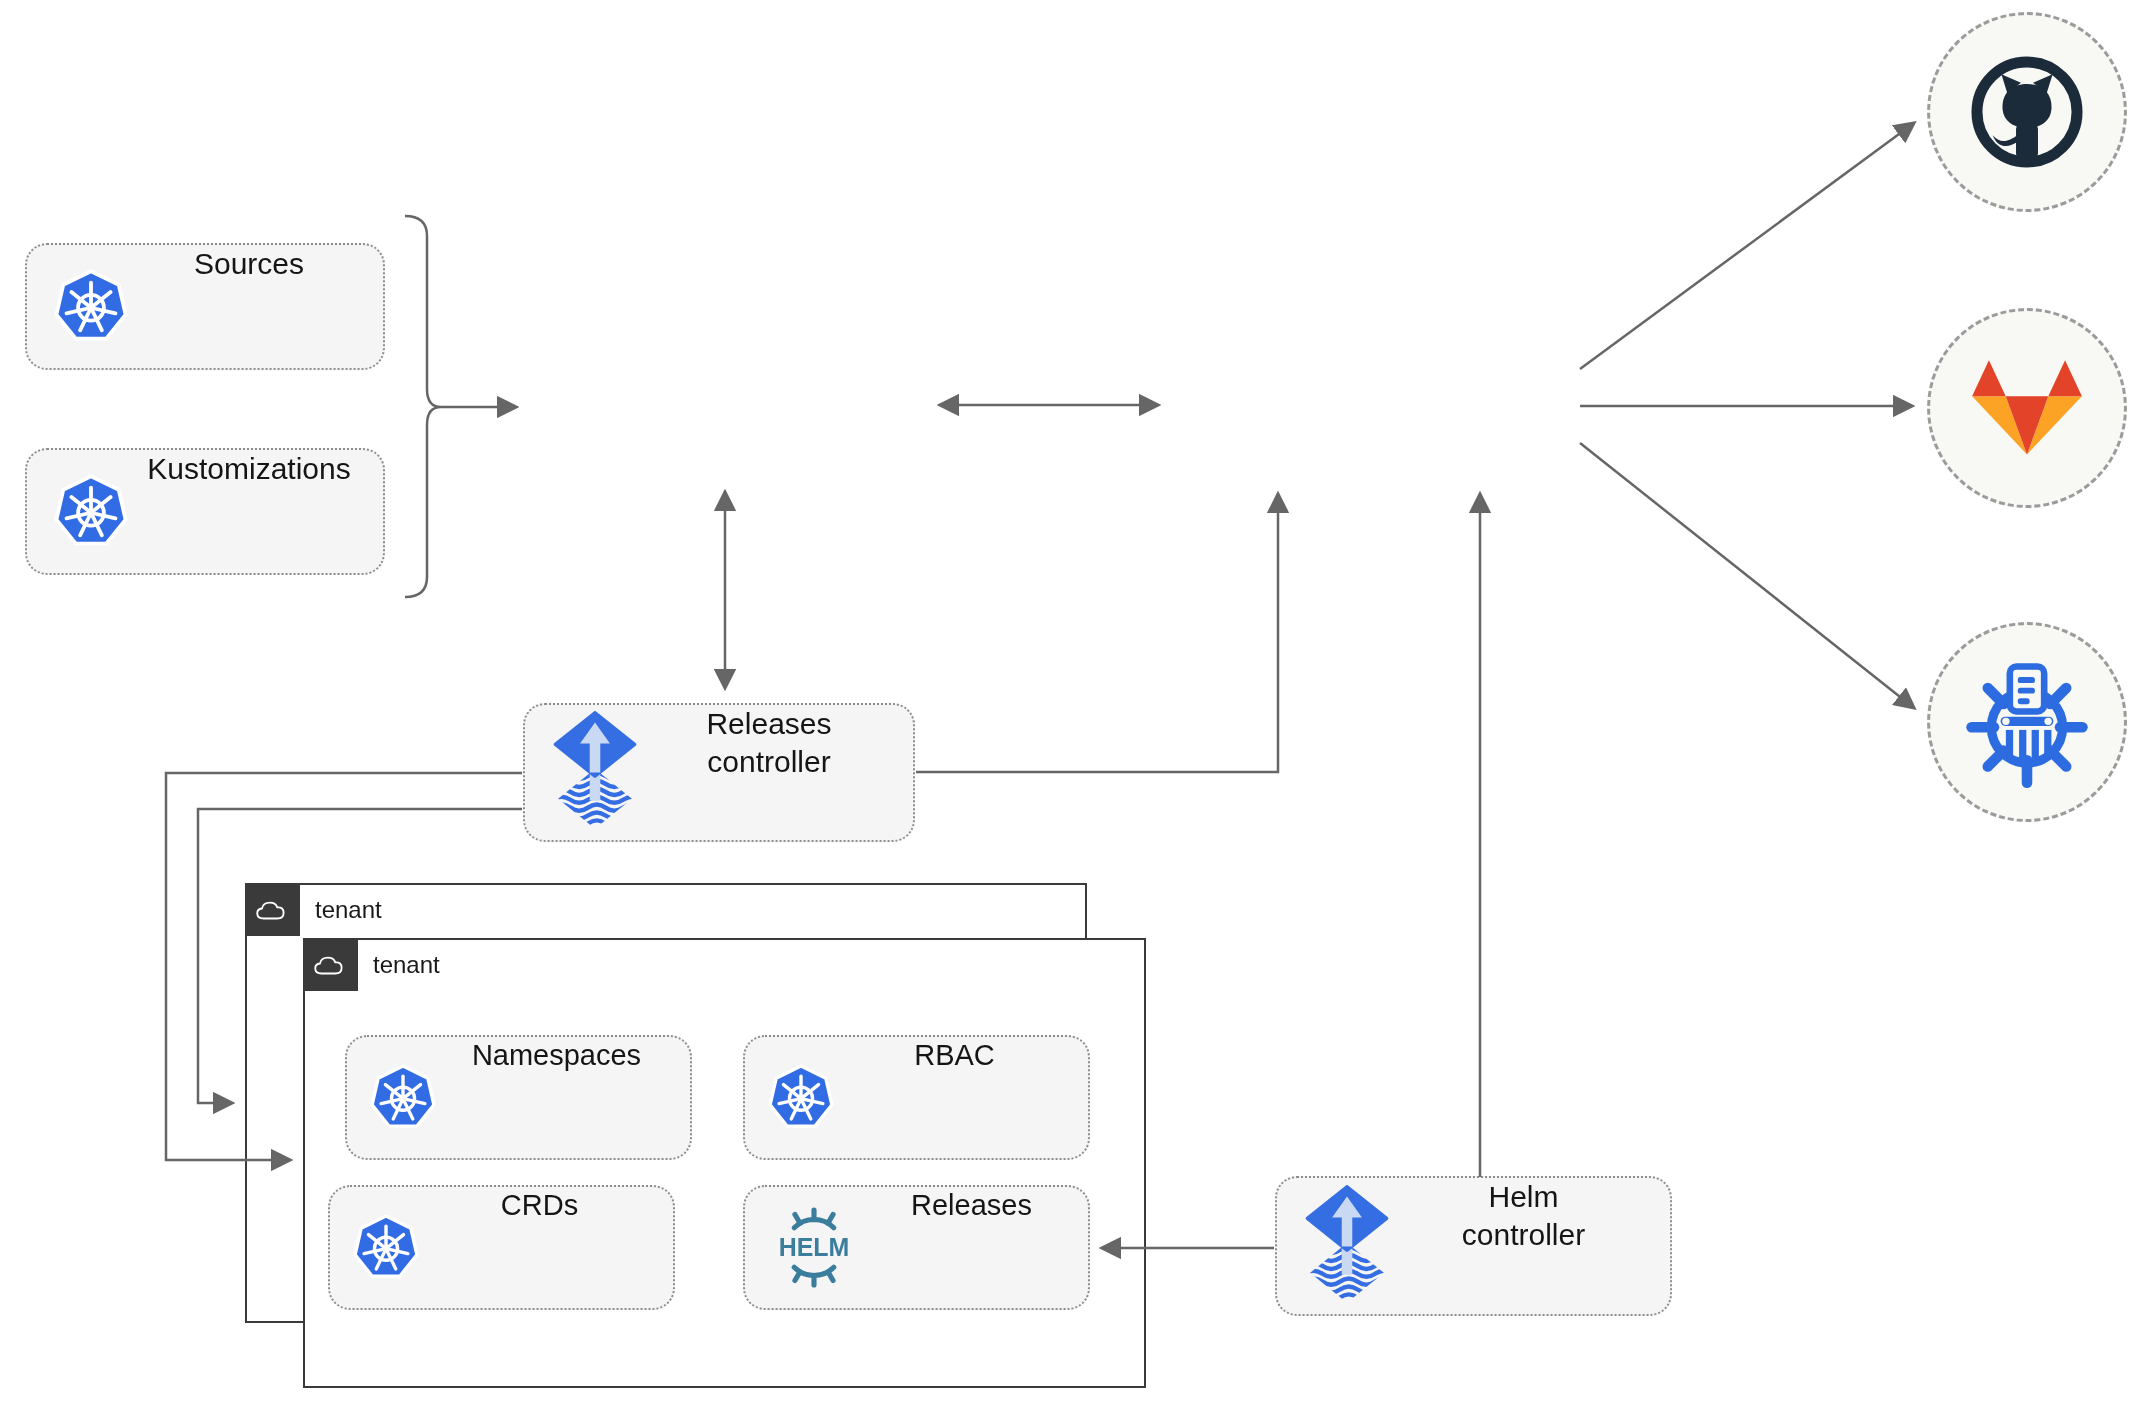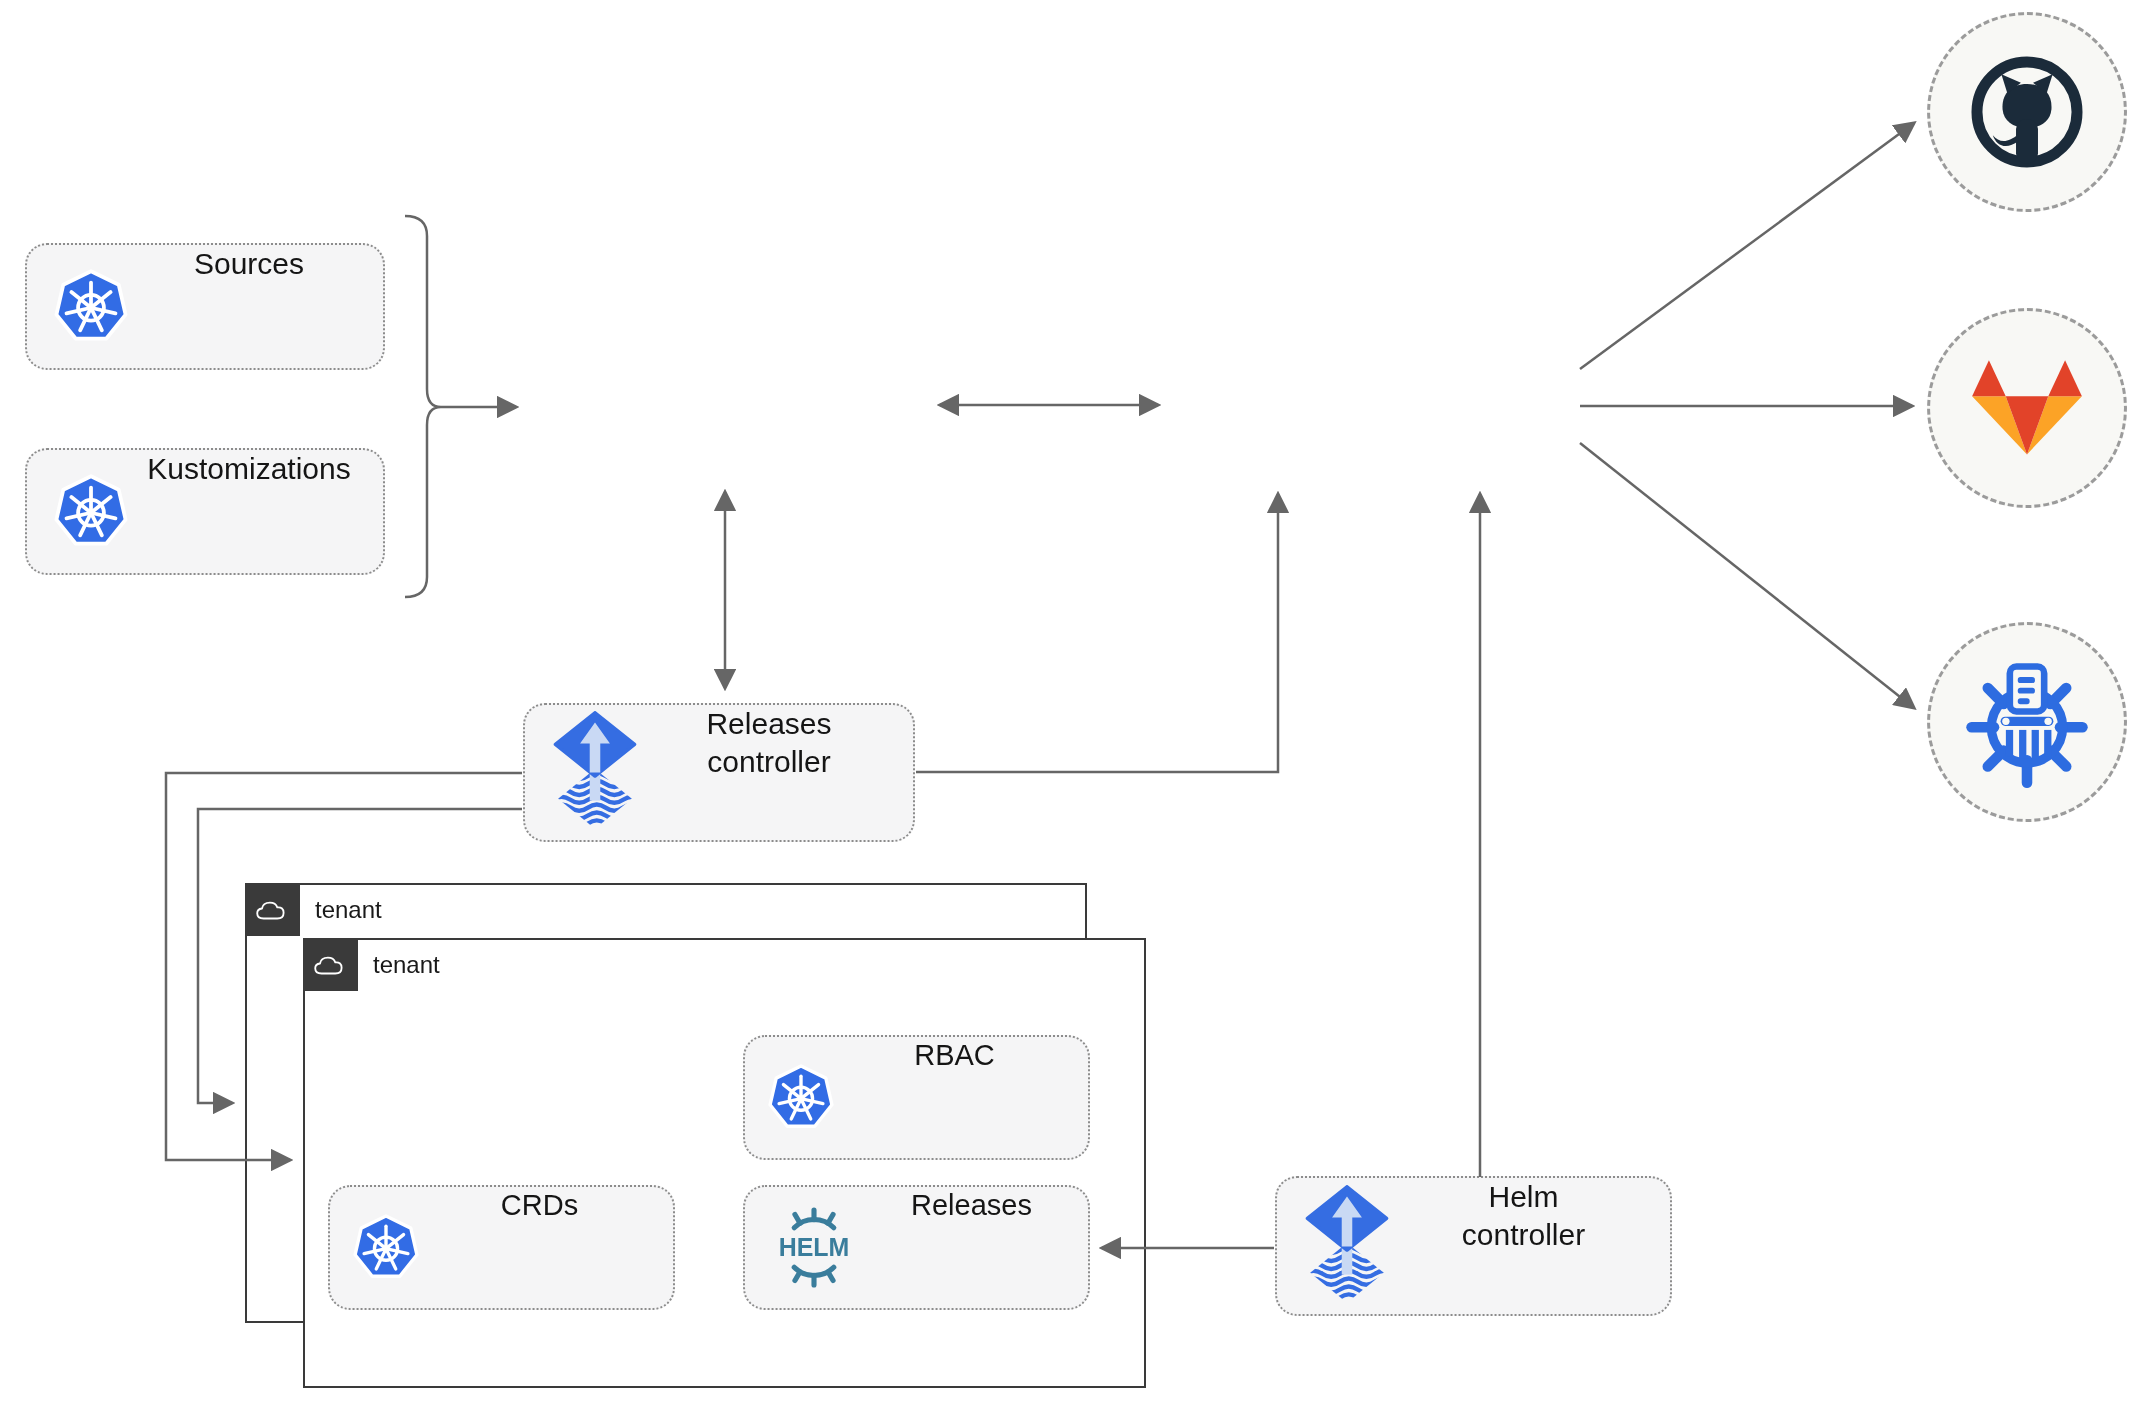--- a/index.html
+++ b/index.html
@@ -172,20 +172,28 @@
 
   <div class="tenant-box" style="left:303px;top:938px;width:843px;height:450px">
     <div class="tenant-tab">
       <svg width="38" height="26">
           <use href="#sym-cloud"></use>
         </svg>
     </div>
     <div class="tenant-label">tenant</div>
   </div>
 
+  <div class="node small" style="left:345px;top:1035px;width:347px;height:125px">
+    <span class="icon" style="margin-left:22px">
+      <svg width="68" height="68">
+          <use href="#sym-k8s"></use>
+        </svg>
+    </span>
+    <span class="label">Namespaces</span>
+  </div>
 
   <div class="node small" style="left:743px;top:1035px;width:347px;height:125px">
     <span class="icon" style="margin-left:22px">
       <svg width="68" height="68">
           <use href="#sym-k8s"></use>
         </svg>
     </span>
     <span class="label">RBAC</span>
   </div>
 

